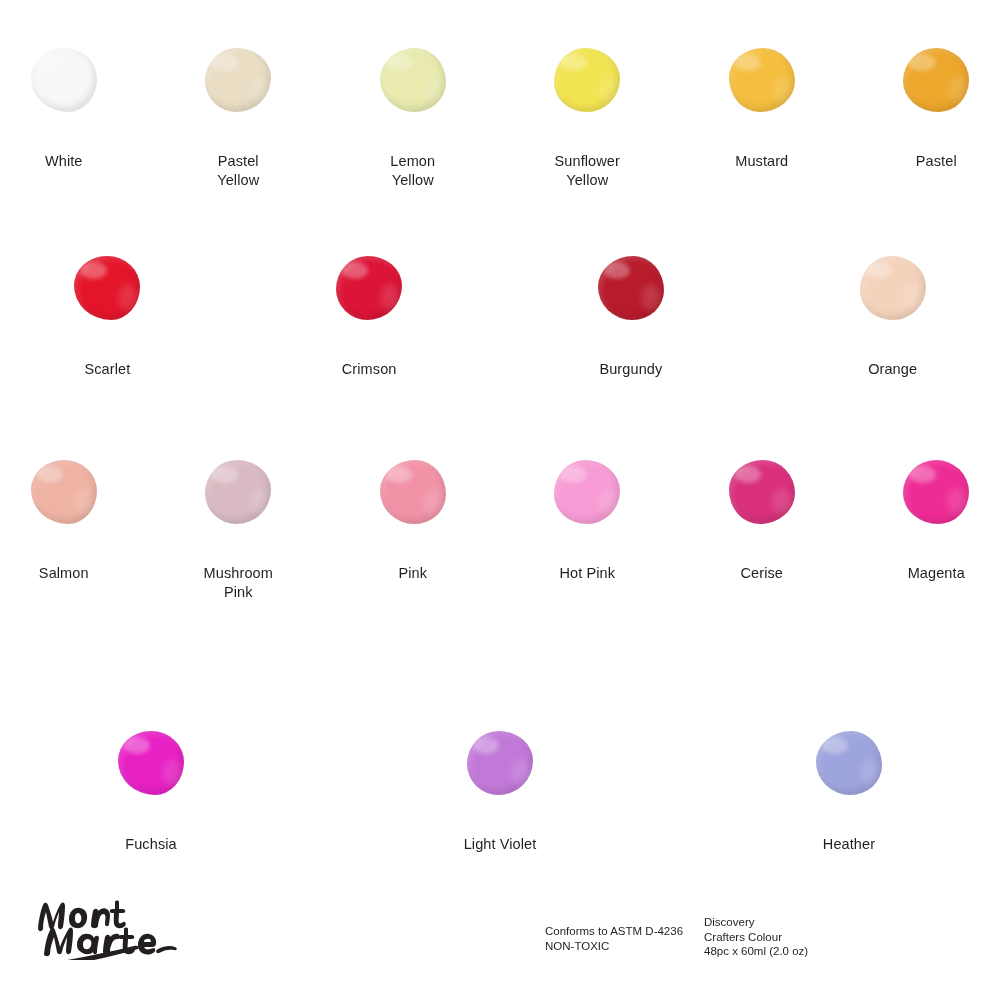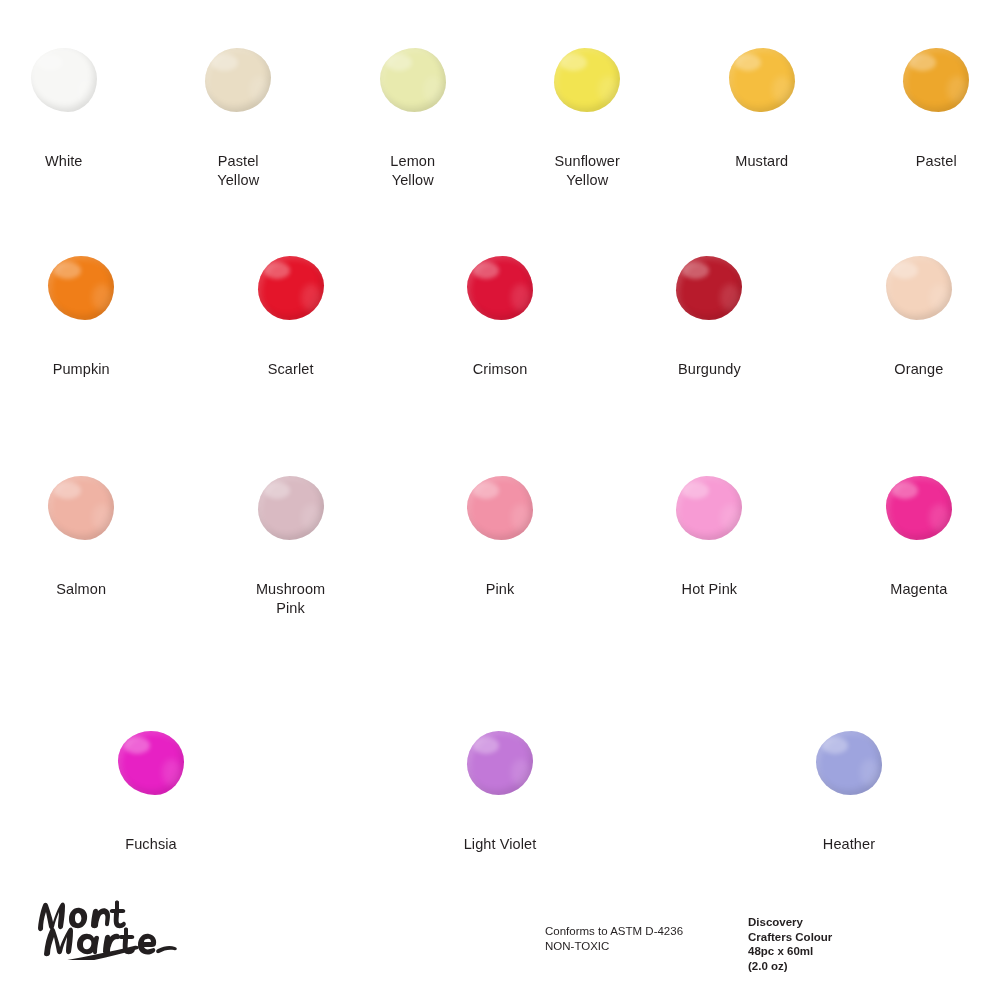--- a/index.html
+++ b/index.html
@@ -27,21 +27,21 @@
   .swatch-row {
     position: absolute;
     left: 0;
     width: 1000px;
     height: 202px;
     display: flex;
     gap: 47px;
   }
   .swatch-row.r0 { top: 34px; }
   .swatch-row.r1 { top: 242px; }
-  .swatch-row.r2 { top: 462px; justify-content: center; }
+  .swatch-row.r2 { top: 446px; }
   .swatch-row.r3 { top: 652px; align-items: flex-end; }
 
   .swatch-cell {
     flex: 1 1 0;
     position: relative;
     display: flex;
     flex-direction: column;
     align-items: center;
   }
 
@@ -124,21 +124,21 @@
   #brand-logo svg { display: block; }
 
   .footer-text {
     position: absolute;
     font-size: 11.5px;
     line-height: 14.5px;
     color: #231f20;
     white-space: pre-line;
   }
   #astm-block { left: 545px; top: 64px; }
-  #product-block { left: 748px; top: 55px; font-weight: bold; }
+  #product-block { left: 704px; top: 55px; }
 </style>
 </head>
 <body>
 
 <div id="swatch-grid">
 
   <div class="swatch-row r0">
     <div class="swatch-cell">
       <div class="blob-wrap">
         <div class="blob" style="background-color: rgb(247, 247, 245);"></div>
@@ -176,26 +176,20 @@
       <div class="blob-wrap">
         <div class="blob" style="background-color: rgb(237, 167, 44);"></div>
       </div>
       <div class="swatch-label">Pastel</div>
     </div>
   </div>
 
   <div class="swatch-row r1">
     <div class="swatch-cell">
       <div class="blob-wrap">
-        <div class="blob" style="background-color: rgb(240, 126, 24);"></div>
-      </div>
-      <div class="swatch-label">Pumpkin</div>
-    </div>
-    <div class="swatch-cell">
-      <div class="blob-wrap">
         <div class="blob" style="background-color: rgb(228, 21, 42);"></div>
       </div>
       <div class="swatch-label">Scarlet</div>
     </div>
     <div class="swatch-cell">
       <div class="blob-wrap">
         <div class="blob" style="background-color: rgb(220, 20, 55);"></div>
       </div>
       <div class="swatch-label">Crimson</div>
     </div>
@@ -231,20 +225,26 @@
       <div class="blob-wrap">
         <div class="blob" style="background-color: rgb(242, 146, 167);"></div>
       </div>
       <div class="swatch-label">Pink</div>
     </div>
     <div class="swatch-cell">
       <div class="blob-wrap">
         <div class="blob" style="background-color: rgb(247, 155, 212);"></div>
       </div>
       <div class="swatch-label">Hot Pink</div>
+    </div>
+    <div class="swatch-cell">
+      <div class="blob-wrap">
+        <div class="blob" style="background-color: rgb(217, 48, 124);"></div>
+      </div>
+      <div class="swatch-label">Cerise</div>
     </div>
     <div class="swatch-cell">
       <div class="blob-wrap">
         <div class="blob" style="background-color: rgb(238, 44, 150);"></div>
       </div>
       <div class="swatch-label">Magenta</div>
     </div>
   </div>
 
   <div class="swatch-row r3">

